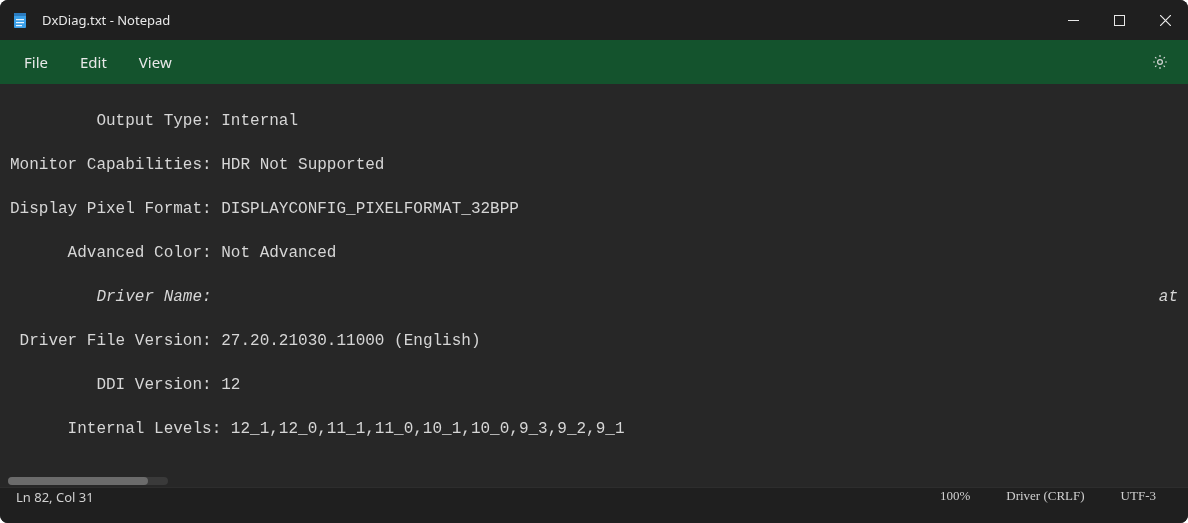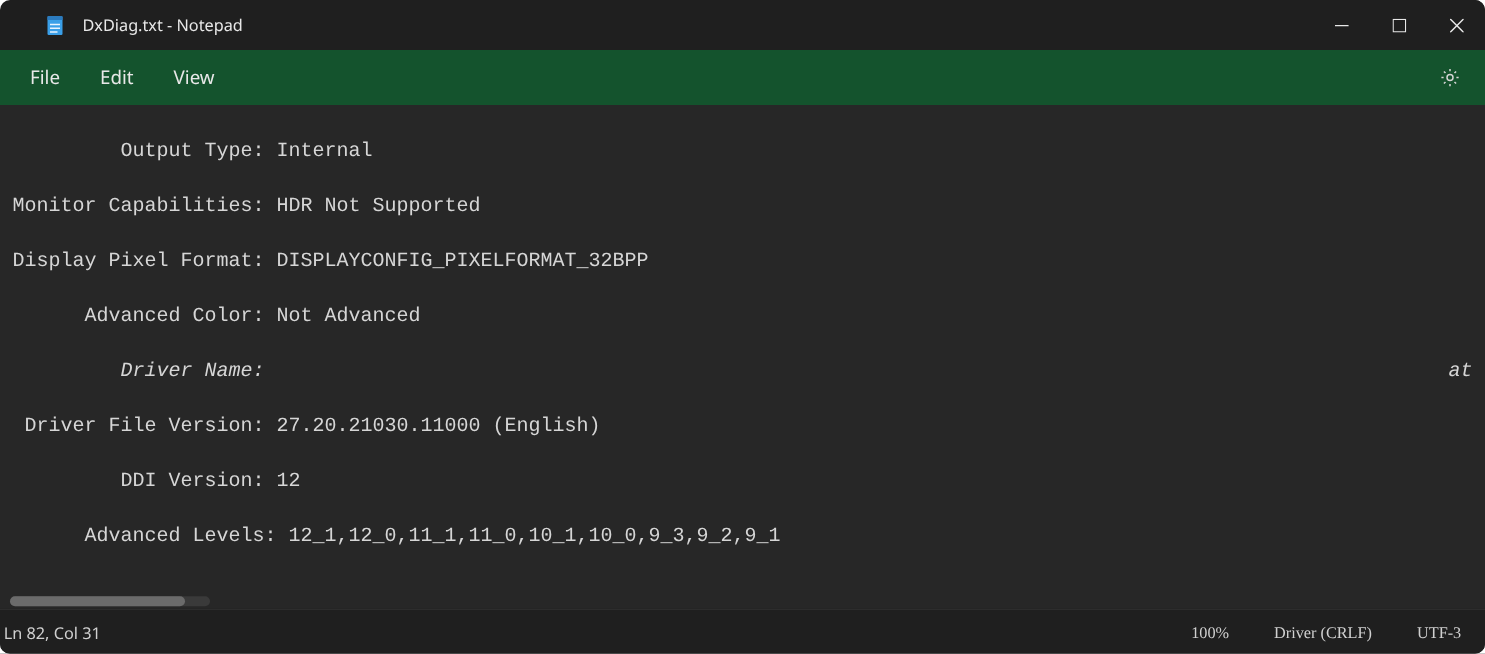--- a/index.html
+++ b/index.html
@@ -11,21 +11,20 @@
     border-radius: 8px;
     overflow: hidden;
   }
   .titlebar {
     height: 40px;
     background: #1f1f1f;
     display: flex; align-items: center;
     padding-left: 12px;
     color: #e8e8e8;
     font-size: 13px;
-    margin-left: 24px;
   }
   .titlebar .app-icon {
     width: 18px; height: 18px; margin-right: 12px;
     display: flex; align-items: center; justify-content: center;
   }
   .titlebar .title { flex: 1; }
   .titlebar .winbtn {
     width: 46px; height: 40px;
     display: flex; align-items: center; justify-content: center;
     color: #e8e8e8;
@@ -65,23 +64,23 @@
     position: absolute;
     left: 8px; bottom: 2px;
     width: 140px; height: 8px;
     background: #6b6b6b;
     border-radius: 4px;
   }
   .statusbar {
     height: 36px;
     background: #1f1f1f;
     color: #d0d0d0;
-    display: flex; align-items: center;
+    display: flex; align-items: flex-start;
     font-size: 13px;
-    padding: 0 1px;
+    padding: 0 14px;
     border-top: 1px solid #2d2d2d;
   }
   .statusbar .cell { padding: 0 18px; font-family: Liberation Serif, serif; }
   .statusbar .left { flex: 1; padding-left: 2px; }
 </style>
 </head>
 <body>
 
 <div class="window">
 
@@ -127,21 +126,21 @@
   </div>
 
   <div class="editor">
 <div class="line"><span>         Output Type:</span><span> Internal</span></div>
 <div class="line"><span>Monitor Capabilities:</span><span> HDR Not Supported</span></div>
 <div class="line"><span>Display Pixel Format:</span><span> DISPLAYCONFIG_PIXELFORMAT_32BPP</span></div>
 <div class="line"><span>      Advanced Color:</span><span> Not Advanced</span></div>
 <div class="line" style="display:flex;font-style:italic;"><span>         Driver Name:</span><span></span><span style="flex:1"></span><span>at</span></div>
 <div class="line"><span> Driver File Version:</span><span> 27.20.21030.11000 (English)</span></div>
 <div class="line"><span>         DDI Version:</span><span> 12</span></div>
-<div class="line"><span>      Advanced Levels:</span><span> 12_1,12_0,11_1,11_0,10_1,10_0,9_3,9_2,9_1</span></div>
+<div class="line"><span>      Internal Levels:</span><span> 12_1,12_0,11_1,11_0,10_1,10_0,9_3,9_2,9_1</span></div>
 
 
 
 
 
 
 
 
     <div class="hscroll-track"></div>
     <div class="hscroll-thumb"></div>

